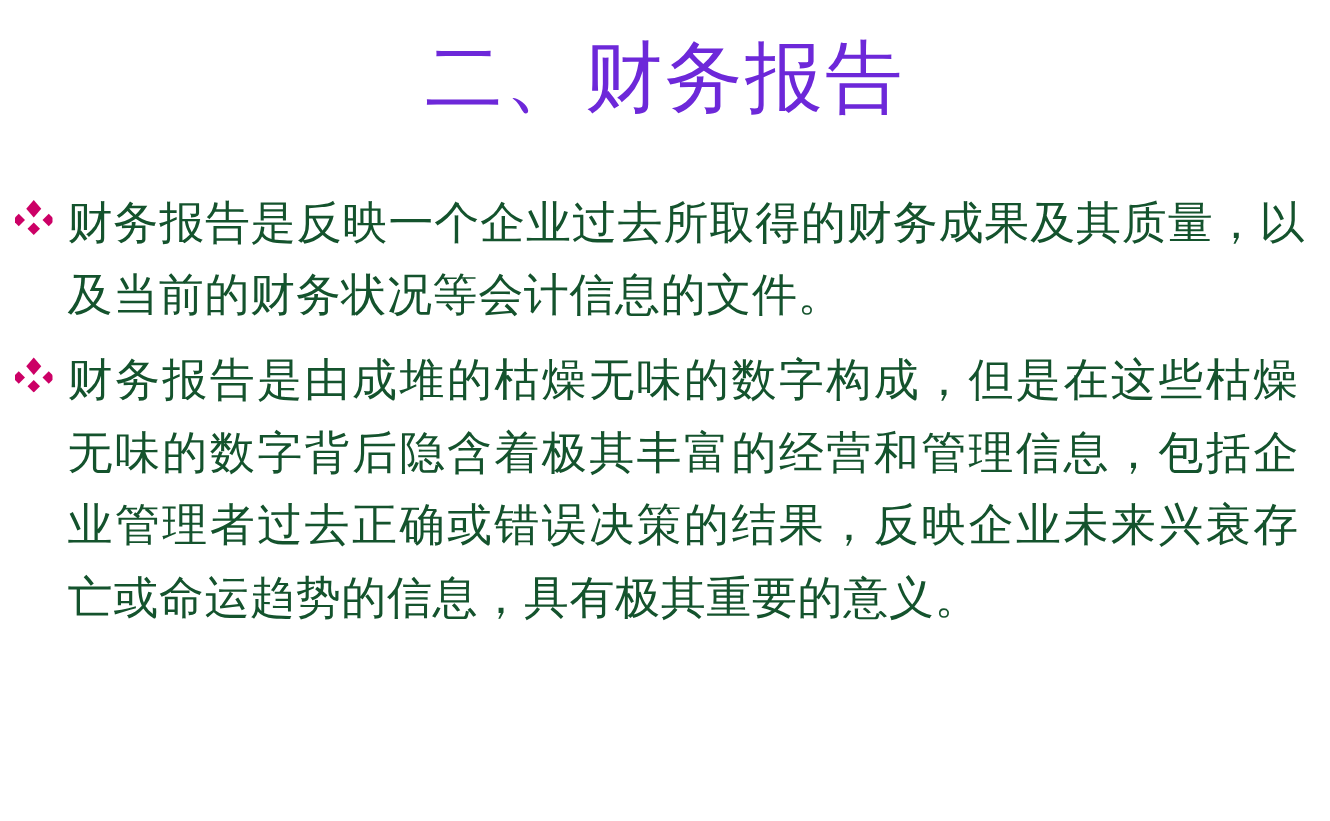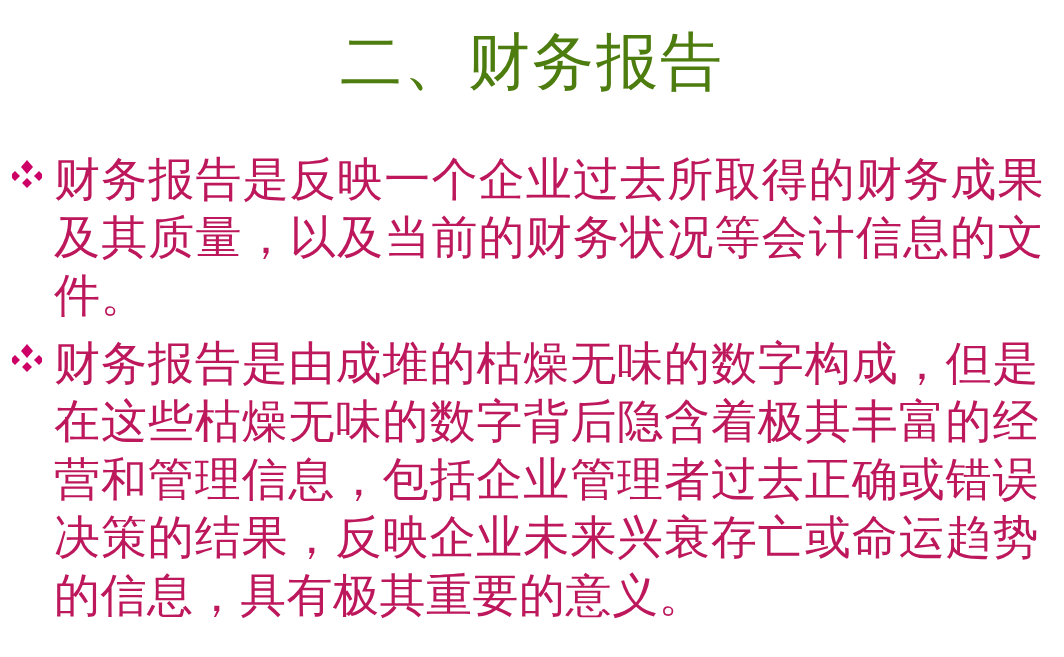--- a/index.html
+++ b/index.html
@@ -23,21 +23,21 @@
     box-sizing: border-box;
   }
 
   
   .slide-title {
     position: absolute;
     left: 0;
     top: 26px;
     width: 1064px;
     text-align: center;
-    color: #4d7c0f;
+    color: #6d28d9;
     font-family: "DejaVu Serif", "Liberation Serif", serif;
     font-size: 62px;
     line-height: 72px;
     font-weight: 400;
     letter-spacing: 2px;
     white-space: nowrap;
   }
 
   
   .body-list {
@@ -67,23 +67,23 @@
     line-height: 30px;
     text-align: left;
   }
 
   .bullet-marker svg {
     display: block;
   }
 
   .bullet-text {
     display: block;
-    color: #be185d;
+    color: #14532d;
     font-family: "DejaVu Serif", "Liberation Serif", serif;
-    font-size: 46px;
+    font-size: 36px;
     line-height: 58px;
     font-weight: 400;
     text-align: justify;
     text-justify: inter-ideograph;
     letter-spacing: 0.5px;
     word-break: break-all;
     max-width: 990px;
   }
 
   .bullet-item.second .bullet-text {

